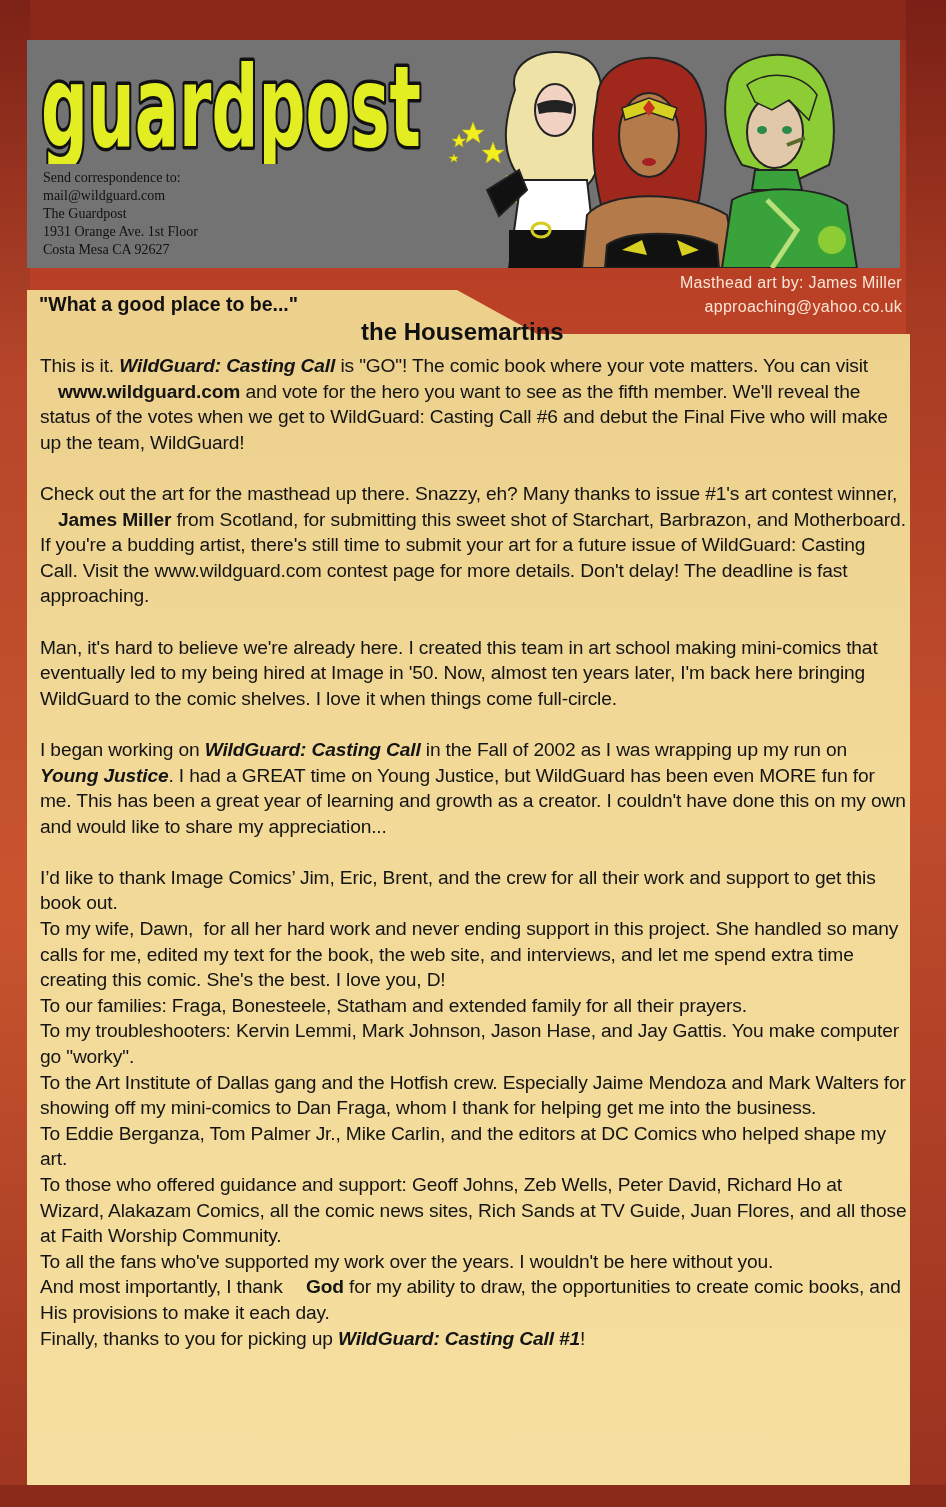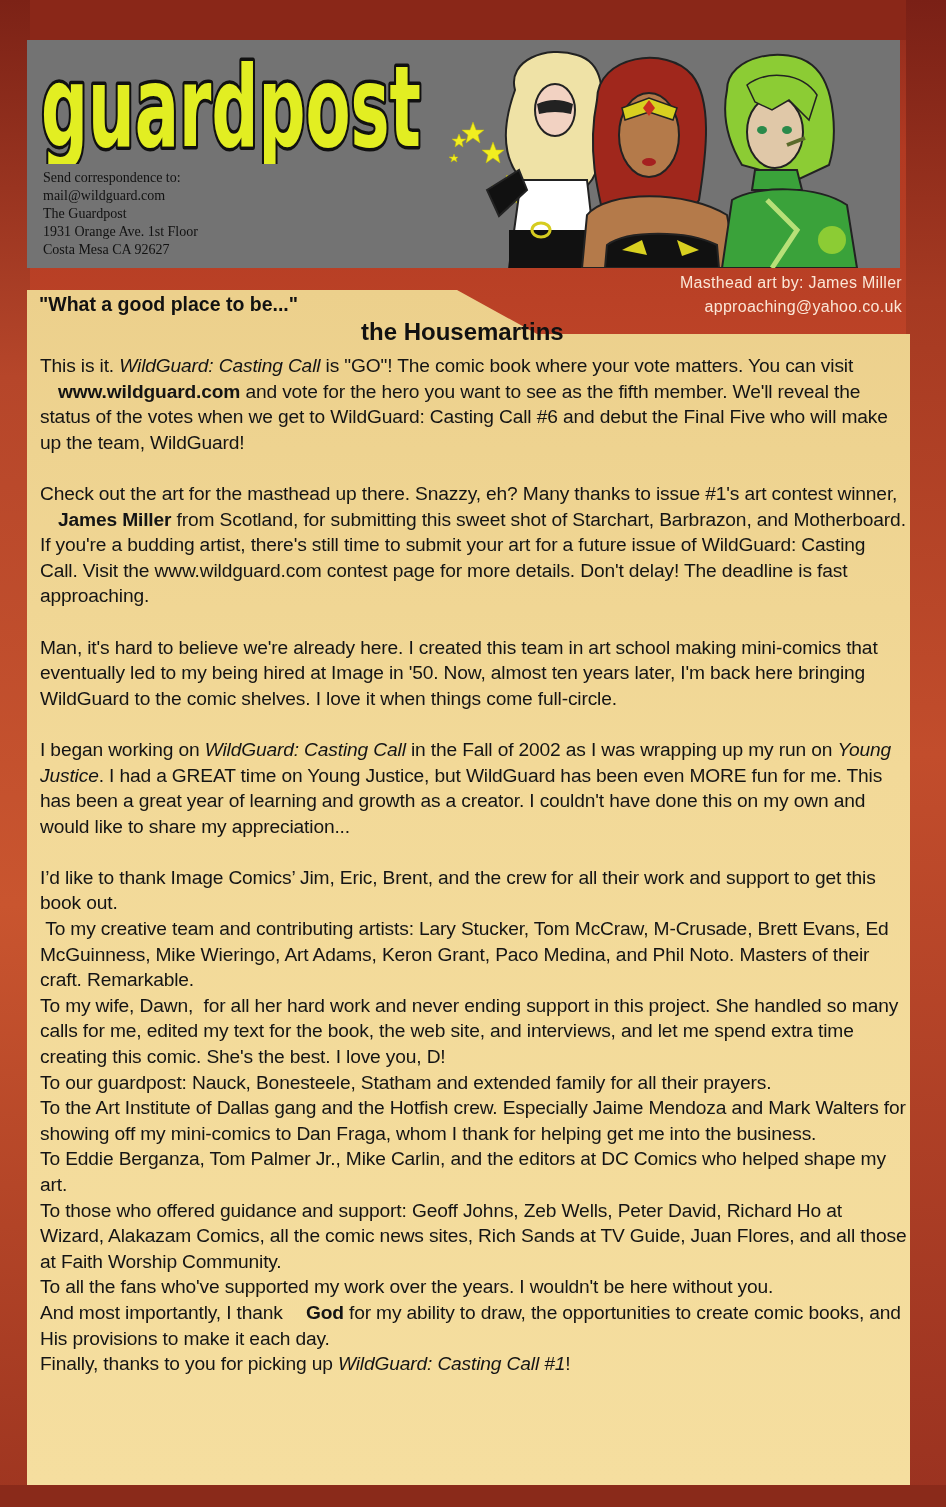--- a/index.html
+++ b/index.html
@@ -29,21 +29,21 @@
 
   
   .panel { position: absolute; left: 27px; top: 290px; width: 883px; height: 1195px; }
   .panel svg.panel-bg { position: absolute; left: 0; top: 0; width: 883px; height: 1195px; }
   .quote { position: absolute; left: 12px; top: 3px; font-weight: bold; font-size: 19.5px; color: #111; }
   .quote-attr { position: absolute; left: 314px; top: 28px; font-weight: bold; font-size: 24px; color: #111; margin-left: 20px; }
   .content { position: absolute; left: 13px; top: 63px; width: 868px; font-size: 19.2px; line-height: 25.6px; color: #141414; letter-spacing: -0.15px; }
   .para { margin: 0 0 25.6px 0; }
   .para.tight { margin: 0; }
   .b { font-weight: bold; margin-left: 18px; }
-  .bi { font-weight: normal; font-style: italic; margin-top: 12px; }
+  .bi { font-weight: bold; font-style: italic; margin-top: 12px; }
 </style>
 </head>
 <body>
 
 <div class="bg-dark-top"></div>
 <div class="bg-band-left"></div>
 <div class="bg-band-right"></div>
 <div class="bg-dark-bottom"></div>
 
 <div class="masthead">
@@ -133,23 +133,23 @@
   <div class="content">
     <p class="para"><span>This is it. </span><span class="bi">WildGuard: Casting Call</span><span> is "GO"! The comic book where your vote matters. You can visit </span><span class="b">www.wildguard.com</span><span> and vote for the hero you want to see as the fifth member. We'll reveal the status of the votes when we get to WildGuard: Casting Call #6 and debut the Final Five who will make up the team, WildGuard!</span></p>
 
     <p class="para"><span>Check out the art for the masthead up there. Snazzy, eh? Many thanks to issue #1's art contest winner, </span><span class="b">James Miller</span><span> from Scotland, for submitting this sweet shot of Starchart, Barbrazon, and Motherboard. If you're a budding artist, there's still time to submit your art for a future issue of WildGuard: Casting Call. Visit the www.wildguard.com contest page for more details. Don't delay! The deadline is fast approaching.</span></p>
 
     <p class="para">Man, it's hard to believe we're already here. I created this team in art school making mini-comics that eventually led to my being hired at Image in '50. Now, almost ten years later, I'm back here bringing WildGuard to the comic shelves. I love it when things come full-circle.</p>
 
     <p class="para"><span>I began working on </span><span class="bi">WildGuard: Casting Call</span><span> in the Fall of 2002 as I was wrapping up  my run on </span><span class="bi">Young Justice</span><span>. I had a GREAT time on Young Justice, but WildGuard has been even MORE fun for me. This has been a great year of learning and growth as a creator. I couldn't have done this on my own and would like to share my appreciation...</span></p>
 
     <p class="para tight">I’d like to thank Image Comics’ Jim, Eric, Brent, and the crew for all their work and support to get this book out.</p>
-    <p class="para tight" style="white-space:pre-wrap"> To my creative team and contributing artists: Lary Stucker, Tom McCraw, M-Crusade, Brett Evans, Ed McGuinness, Mike Wieringo, Art Adams, Keron Grant, Paco Medina, and Phil Noto. Masters of their craft. Remarkable.</p>
     <p class="para tight" style="white-space:pre-wrap">To my wife, Dawn,  for all her hard work and never ending support in this project. She handled so many calls for me, edited my text for the book, the web site, and interviews, and let me spend extra time creating this comic. She's the best. I love you, D!</p>
-    <p class="para tight">To our guardpost: Nauck, Bonesteele, Statham and extended family for all their prayers.</p>
+    <p class="para tight">To our families: Fraga, Bonesteele, Statham and extended family for all their prayers.</p>
+    <p class="para tight">To my troubleshooters: Kervin Lemmi, Mark Johnson, Jason Hase, and Jay Gattis. You make computer go "worky".</p>
     <p class="para tight">To the Art Institute of Dallas gang and the Hotfish crew. Especially Jaime Mendoza and Mark Walters for showing off my mini-comics to Dan Fraga, whom I thank for helping get me into the business.</p>
     <p class="para tight">To Eddie Berganza, Tom Palmer Jr., Mike Carlin, and the editors at DC Comics who helped shape my art.</p>
     <p class="para tight">To those who offered guidance and support: Geoff Johns, Zeb Wells, Peter David, Richard Ho at Wizard, Alakazam Comics, all the comic news sites, Rich Sands at TV Guide, Juan Flores, and all those at Faith Worship Community.</p>
     <p class="para tight">To all the fans who've supported my work over the years. I wouldn't be here without you.</p>
     <p class="para tight"><span>And most importantly, I thank </span><span class="b">God</span><span> for my ability to draw, the opportunities to create comic books, and His provisions to make it each day.</span></p>
     <p class="para tight"><span>Finally, thanks to you for picking up </span><span class="bi">WildGuard: Casting Call #1</span><span>!</span></p>
   </div>
 </div>
 
 </body></html>

